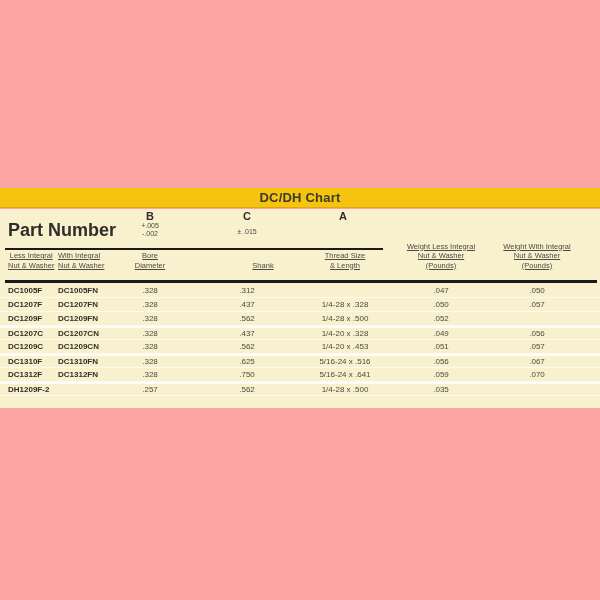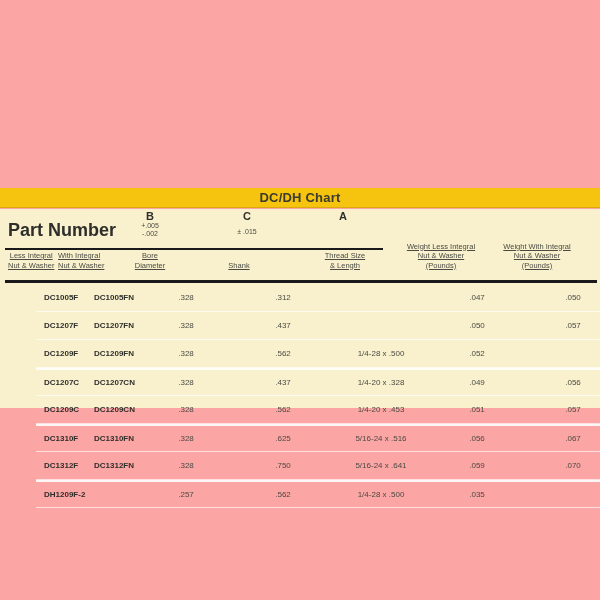--- a/index.html
+++ b/index.html
@@ -39,30 +39,29 @@
   .dim-c .tol { margin-top: 6px; }
 
   .rule-thin  { position: absolute; left: 5px; top: 39px; width: 378px; height: 1.5px; background: var(--line); }
   .rule-thick { position: absolute; left: 5px; right: 3px; top: 71px; height: 2.5px; background: var(--line); }
 
   .subhead { position: absolute; bottom: 14px; font-size: 7.5px; line-height: 9.5px; color: var(--text-body); text-align: center; }
   .subhead .ln { display: block; text-decoration: underline; }
   .sh-less   { left: 8px;  text-align: center; }
   .sh-with   { left: 58px; text-align: left; }
   .sh-bore   { left: 118px; width: 64px; }
-  .sh-shank  { left: 207px; width: 64px; text-align: center; }
+  .sh-shank  { left: 231px; width: 64px; text-align: center; }
   .sh-thread { left: 295px; width: 100px; }
   .sh-wless  { left: 386px; width: 110px; }
   .sh-wwith  { left: 482px; width: 110px; }
 
   .tbody { position: absolute; top: 75px; left: 0; width: 600px; }
   .row {
-    position: relative; height: 28px; box-sizing: border-box;
+    position: relative; height: 14px; box-sizing: border-box;
     border-bottom: 1px solid rgba(255,255,255,0.65);
-    margin-left: 36px;
   }
   .row.group-start { border-top: 2px solid rgba(255,255,255,0.9); }
   .cell { position: absolute; top: 0; bottom: 0; display: flex; align-items: center; font-size: 8px; color: var(--text-body); }
   .cell.center { justify-content: center; }
   .cell.pn { font-weight: bold; color: var(--text-dark); }
   .c0 { left: 8px;   width: 50px; }
   .c1 { left: 58px;  width: 60px; text-align: center; }
   .c2 { left: 118px; width: 64px; }
   .c3 { left: 215px; width: 64px; }
   .c4 { left: 295px; width: 100px; }
@@ -138,20 +137,21 @@
           <div class="cell c2 center">.328</div>
           <div class="cell c3 center">.312</div>
           <div class="cell c5 center">.047</div>
           <div class="cell c6 center">.050</div>
         </div>
         <div class="row">
           <div class="cell c0 pn">DC1207F</div>
           <div class="cell c1 pn">DC1207FN</div>
           <div class="cell c2 center">.328</div>
           <div class="cell c3 center">.437</div>
+          <div class="cell c4 center">1/4-28 x .328</div>
           <div class="cell c5 center">.050</div>
           <div class="cell c6 center">.057</div>
         </div>
         <div class="row">
           <div class="cell c0 pn">DC1209F</div>
           <div class="cell c1 pn">DC1209FN</div>
           <div class="cell c2 center">.328</div>
           <div class="cell c3 center">.562</div>
           <div class="cell c4 center">1/4-28 x .500</div>
           <div class="cell c5 center">.052</div>

